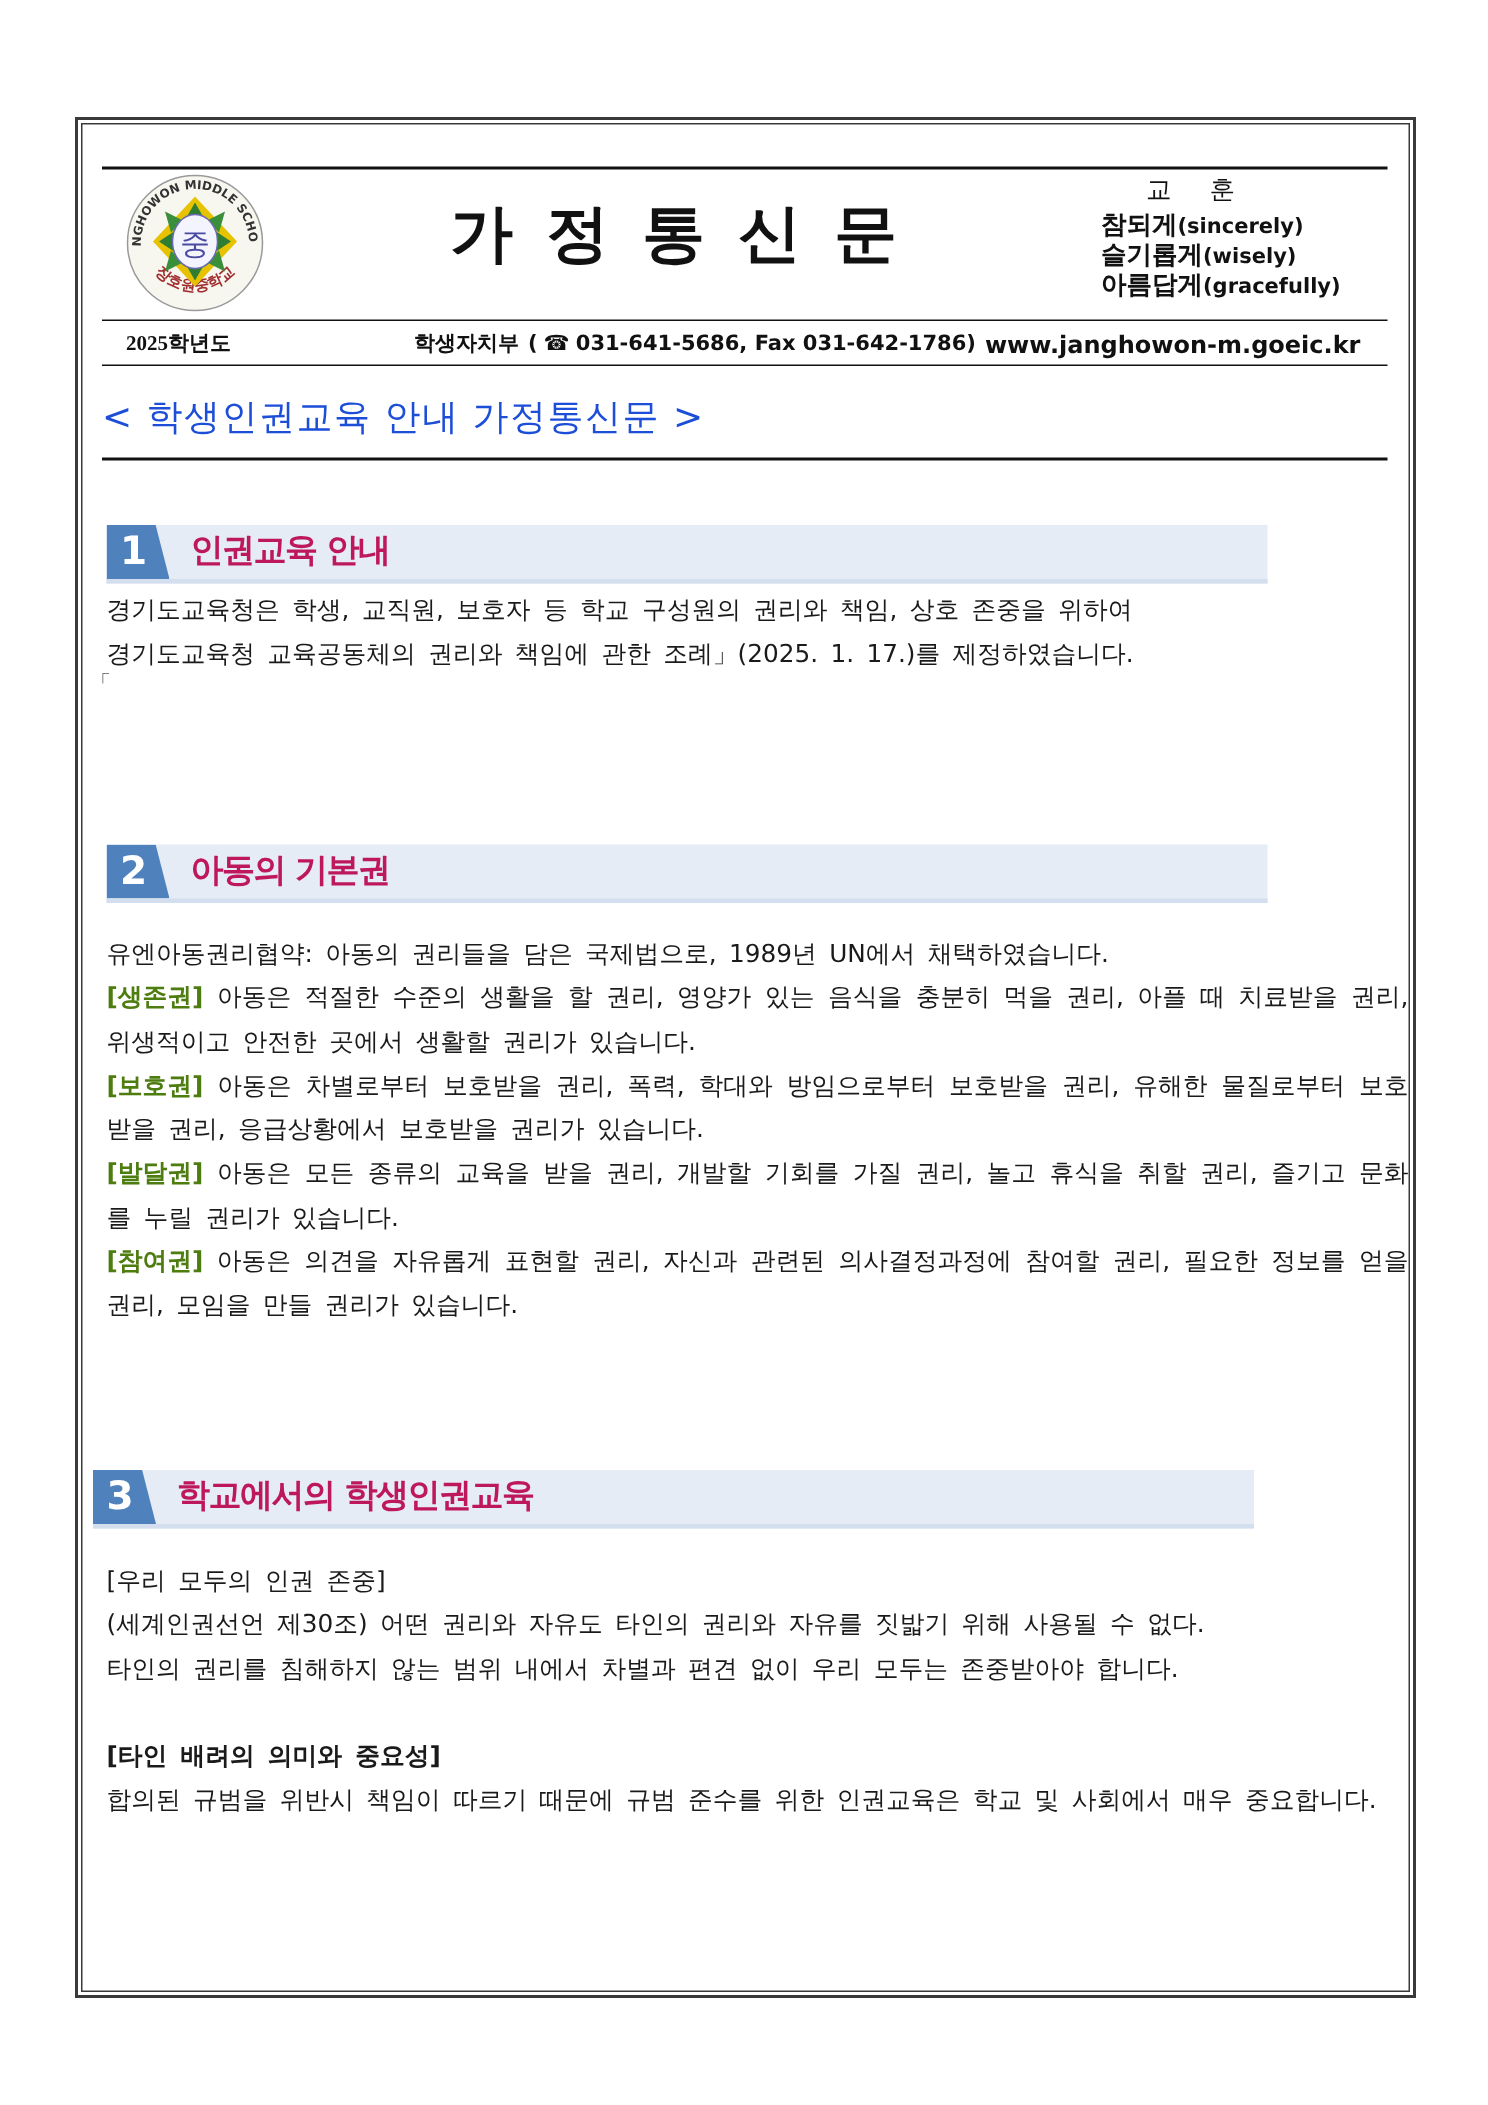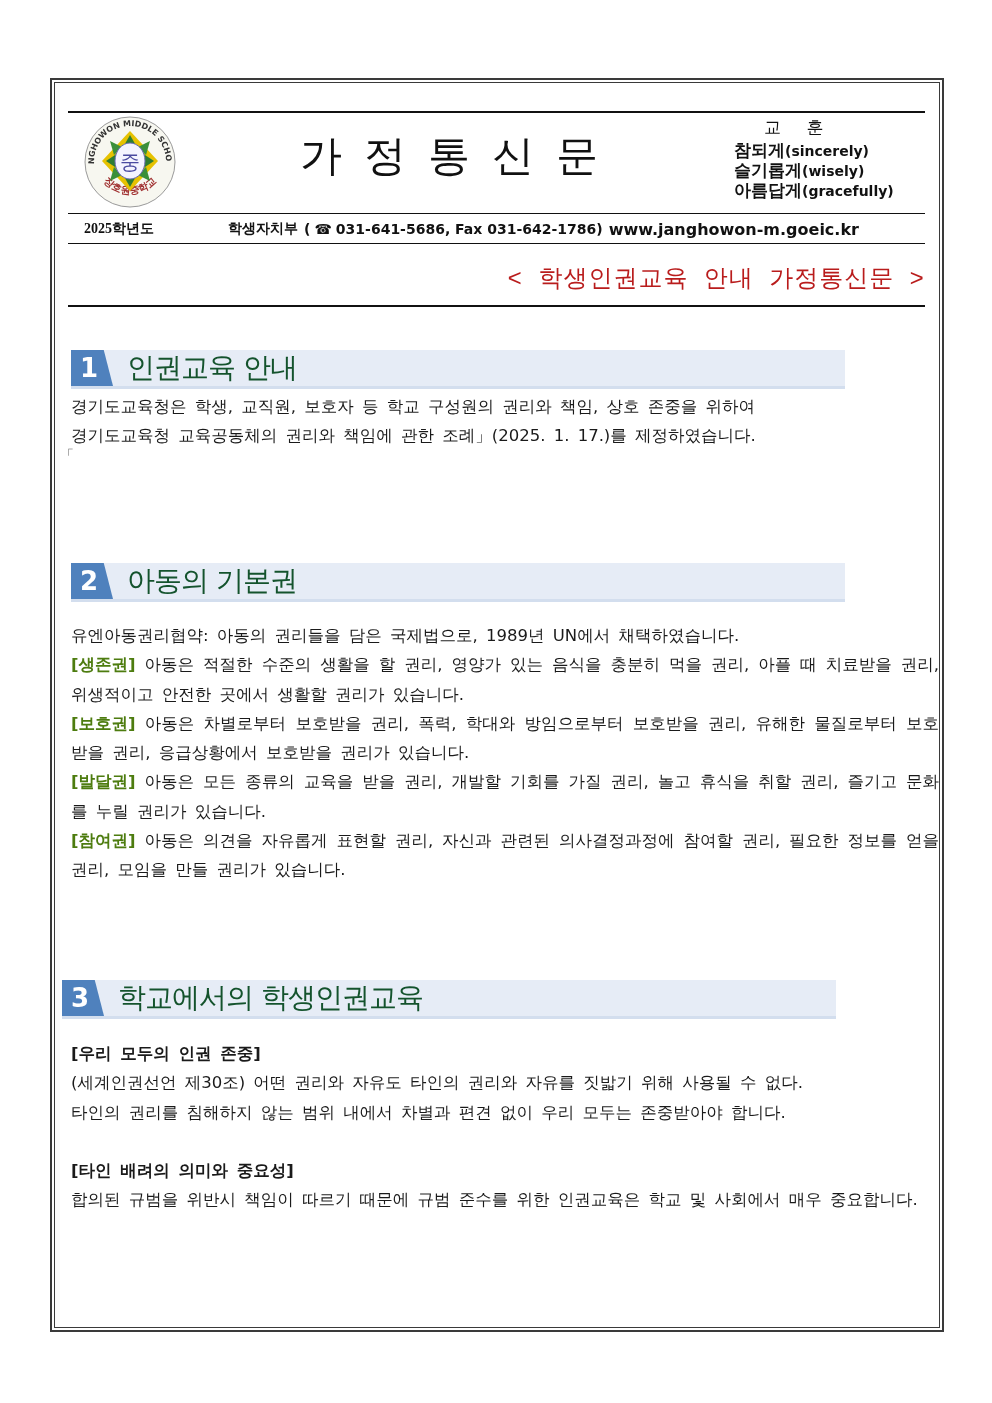--- a/index.html
+++ b/index.html
@@ -5,41 +5,41 @@
   html, body { margin: 0; padding: 0; background: #ffffff; }
   body { width: 992px; height: 1403px; position: relative; font-family: "DejaVu Sans", "Liberation Sans", sans-serif; color: #111; }
 
   
   .frame-outer { position: absolute; left: 50px; top: 78px; width: 894px; height: 1254px; border: 2px solid #3a3a3a; box-sizing: border-box; }
   .frame-inner { position: absolute; left: 54px; top: 82px; width: 886px; height: 1246px; border: 1px solid #3a3a3a; box-sizing: border-box; }
 
   
   .hdr-rule-top { position: absolute; left: 68px; top: 111px; width: 857px; height: 2px; background: #111; }
   .logo { position: absolute; left: 80px; top: 115px; width: 100px; height: 94px; }
-  .masthead { position: absolute; left: 300px; top: 128px; width: 320px; text-align: right; font-size: 42px; font-weight: normal; letter-spacing: 22px; color: #111; }
+  .masthead { position: absolute; left: 300px; top: 128px; width: 320px; text-align: right; font-size: 42px; font-weight: bold; letter-spacing: 22px; color: #111; }
   .motto { position: absolute; left: 734px; top: 113px; width: 190px; }
   .motto-title { font-size: 17px; font-weight: normal; text-align: left; letter-spacing: 10px; margin-left: 30px; line-height: 28px; }
   .motto-line { font-size: 17px; font-weight: bold; line-height: 19px; white-space: nowrap; }
   .motto-line .en { font-size: 14px; font-weight: bold; }
 
   .hdr-rule-mid { position: absolute; left: 68px; top: 213px; width: 857px; height: 1px; background: #111; }
   .infobar { position: absolute; left: 84px; top: 217px; width: 840px; height: 24px; font-size: 14px; font-weight: bold; display: flex; align-items: center; white-space: nowrap; }
   .infobar .year { width: 144px; font-family: Liberation Serif, serif; }
-  .infobar .dept { margin-right: 6px; }
+  .infobar .dept { margin-right: 6px; margin-left: 48px; }
   .infobar .contact { font-weight: bold; }
   .infobar .url { font-size: 16px; margin-left: 6px; }
   .hdr-rule-bot { position: absolute; left: 68px; top: 243px; width: 857px; height: 1px; background: #111; }
 
-  .doc-title { position: absolute; left: 68px; top: 262px; width: 857px; text-align: right; font-size: 24px; color: #b91c1c; letter-spacing: 1px; font-family: Liberation Mono, monospace; }
+  .doc-title { position: absolute; left: 68px; top: 262px; width: 857px; text-align: left; font-size: 24px; color: #1d4ed8; letter-spacing: 1px; }
   .title-rule { position: absolute; left: 68px; top: 305px; width: 857px; height: 2px; background: #111; }
 
   
   .sec { position: absolute; height: 36px; background: #e6ecf6; border-bottom: 3px solid #d3deee; }
   .sec .num { position: absolute; left: 0; top: 0; width: 42px; height: 36px; background: #4f81bd; color: #fff; font-weight: bold; font-size: 26px; text-align: center; line-height: 36px; clip-path: polygon(0 0, 78% 0, 100% 100%, 0 100%); padding-right: 6px; box-sizing: border-box; }
-  .sec .ttl { position: absolute; left: 56px; top: 0; line-height: 36px; font-size: 28px; font-weight: normal; color: #14532d; letter-spacing: -1px; }
+  .sec .ttl { position: absolute; left: 56px; top: 0; line-height: 36px; font-size: 22px; font-weight: bold; color: #be185d; letter-spacing: -1px; }
   .sec1 { left: 71px; top: 350px; width: 774px; }
   .sec2 { left: 71px; top: 563px; width: 774px; }
   .sec3 { left: 62px; top: 980px; width: 774px; }
 
   
   .para { position: absolute; font-size: 16.5px; line-height: 29.3px; color: #1a1a1a; word-spacing: 3px; }
   .para b { color: #4d7c0f; }
   .justify { text-align: justify; text-align-last: left; }
   .p1 { left: 71px; top: 392px; width: 860px; }
   .p1-mark { position: absolute; left: 60px; top: 447px; font-size: 14px; color: #555; }
@@ -121,19 +121,19 @@
   <div class="justify"><b>[보호권]</b> <span>아동은 차별로부터 보호받을 권리, 폭력, 학대와 방임으로부터 보호받을 권리, 유해한 물질로부터 보호받을 권리, 응급상황에서 보호받을 권리가 있습니다.</span></div>
   <div class="justify"><b>[발달권]</b> <span>아동은 모든 종류의 교육을 받을 권리, 개발할 기회를 가질 권리, 놀고 휴식을 취할 권리, 즐기고 문화를 누릴 권리가 있습니다.</span></div>
   <div class="justify"><b>[참여권]</b> <span>아동은 의견을 자유롭게 표현할 권리, 자신과 관련된 의사결정과정에 참여할 권리, 필요한 정보를 얻을 권리, 모임을 만들 권리가 있습니다.</span></div>
 </div>
 
 <div class="sec sec3">
   <div class="num">3</div>
   <div class="ttl">학교에서의 학생인권교육</div>
 </div>
 <div class="para p3">
-  <div style="font-weight:bold">[우리 모두의 인권 존중]</div>
+  <div style="font-weight:normal">[우리 모두의 인권 존중]</div>
   <div>(세계인권선언 제30조) 어떤 권리와 자유도 타인의 권리와 자유를 짓밟기 위해 사용될 수 없다.</div>
   <div>타인의 권리를 침해하지 않는 범위 내에서 차별과 편견 없이 우리 모두는 존중받아야 합니다.</div>
   <div class="gap"></div>
   <div style="font-weight:bold">[타인 배려의 의미와 중요성]</div>
   <div class="justify">합의된 규범을 위반시 책임이 따르기 때문에 규범 준수를 위한 인권교육은 학교 및 사회에서 매우 중요합니다.</div>
 </div>
 
 </body></html>

